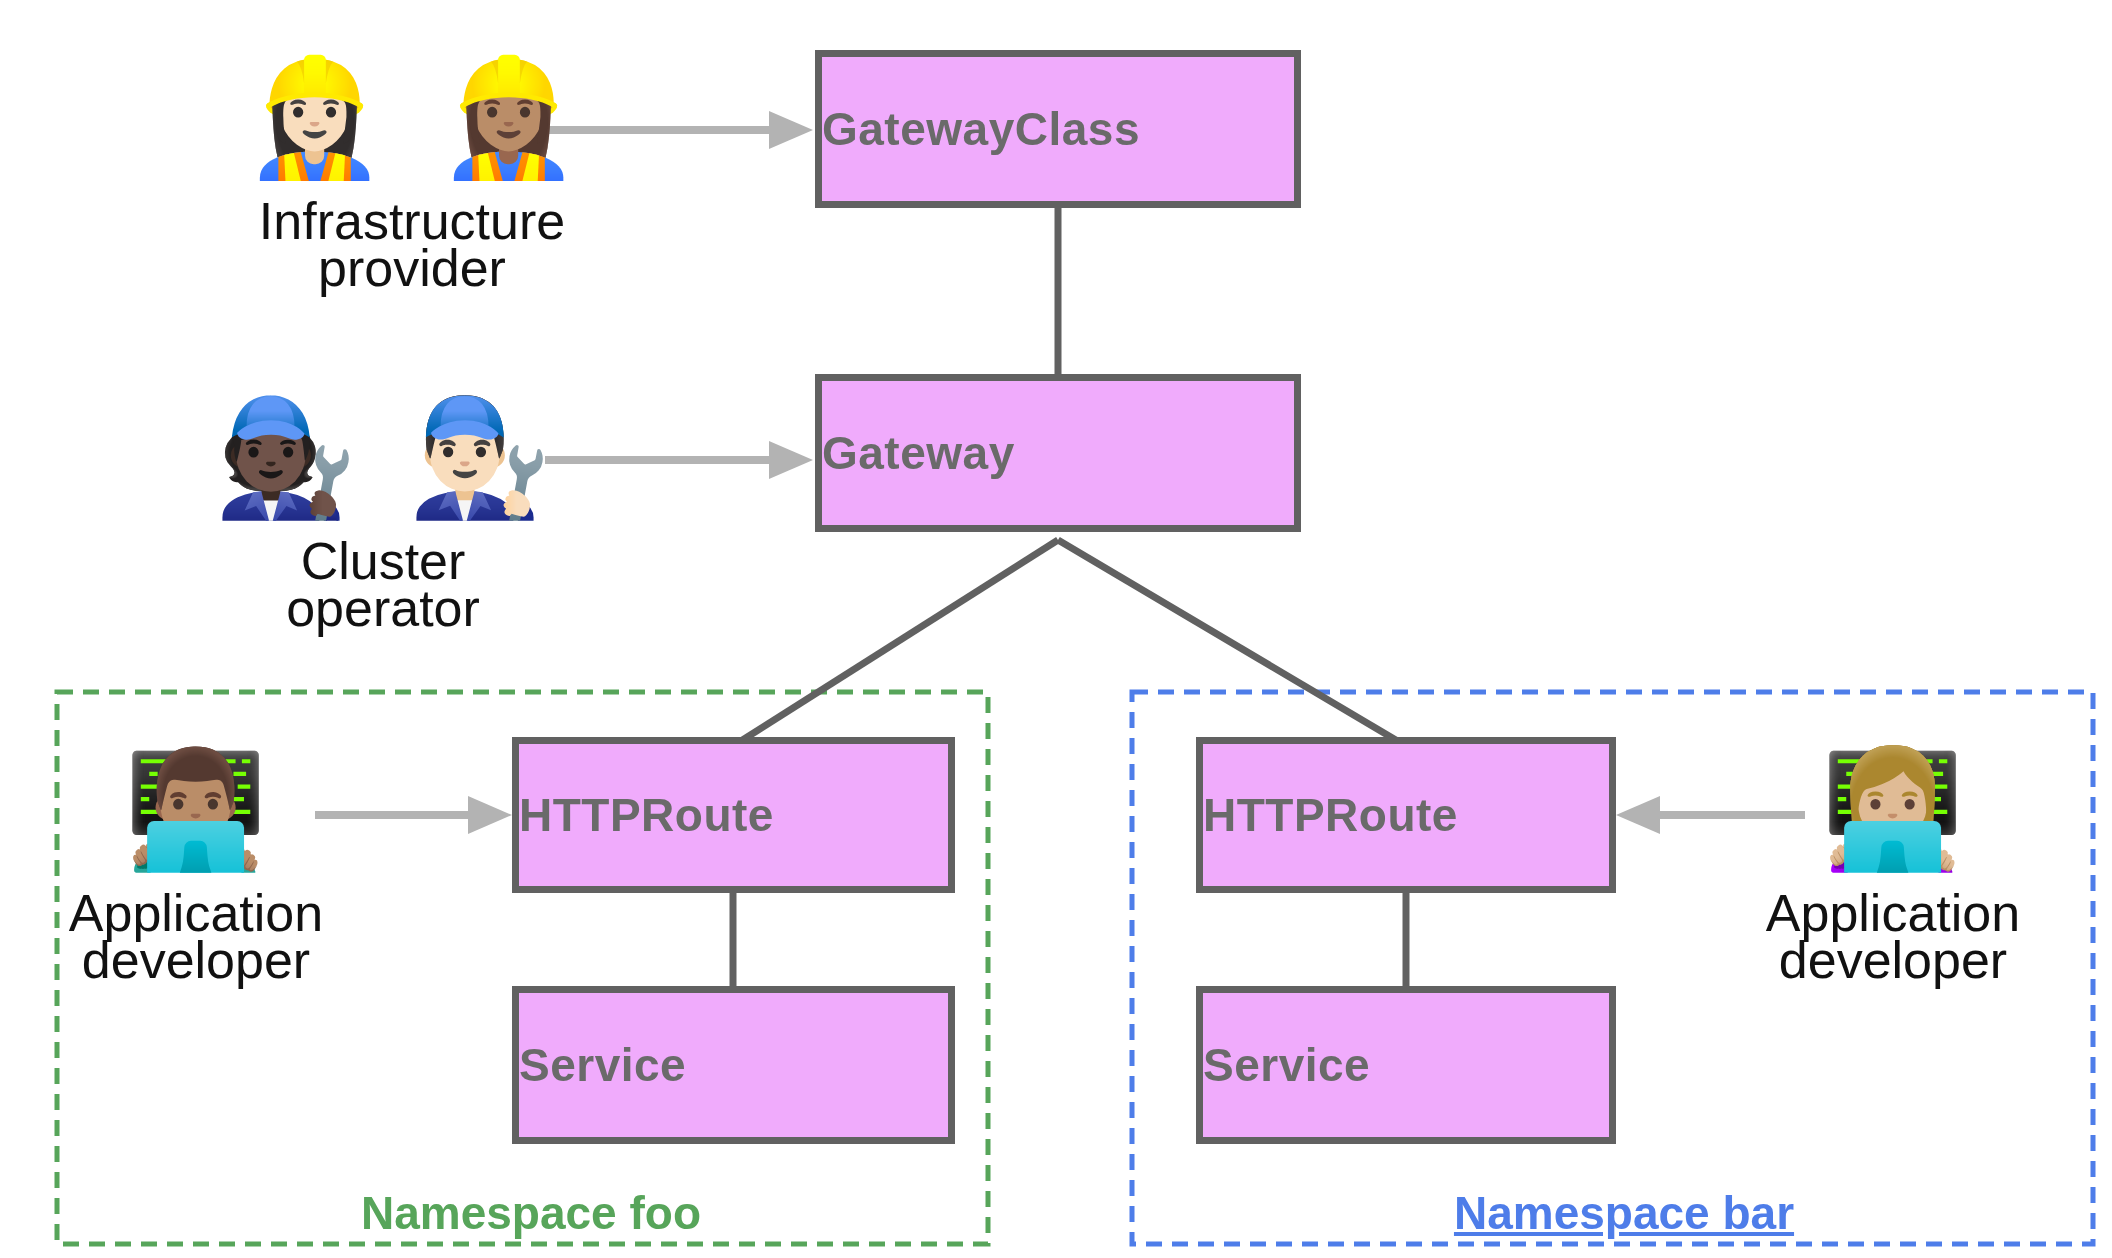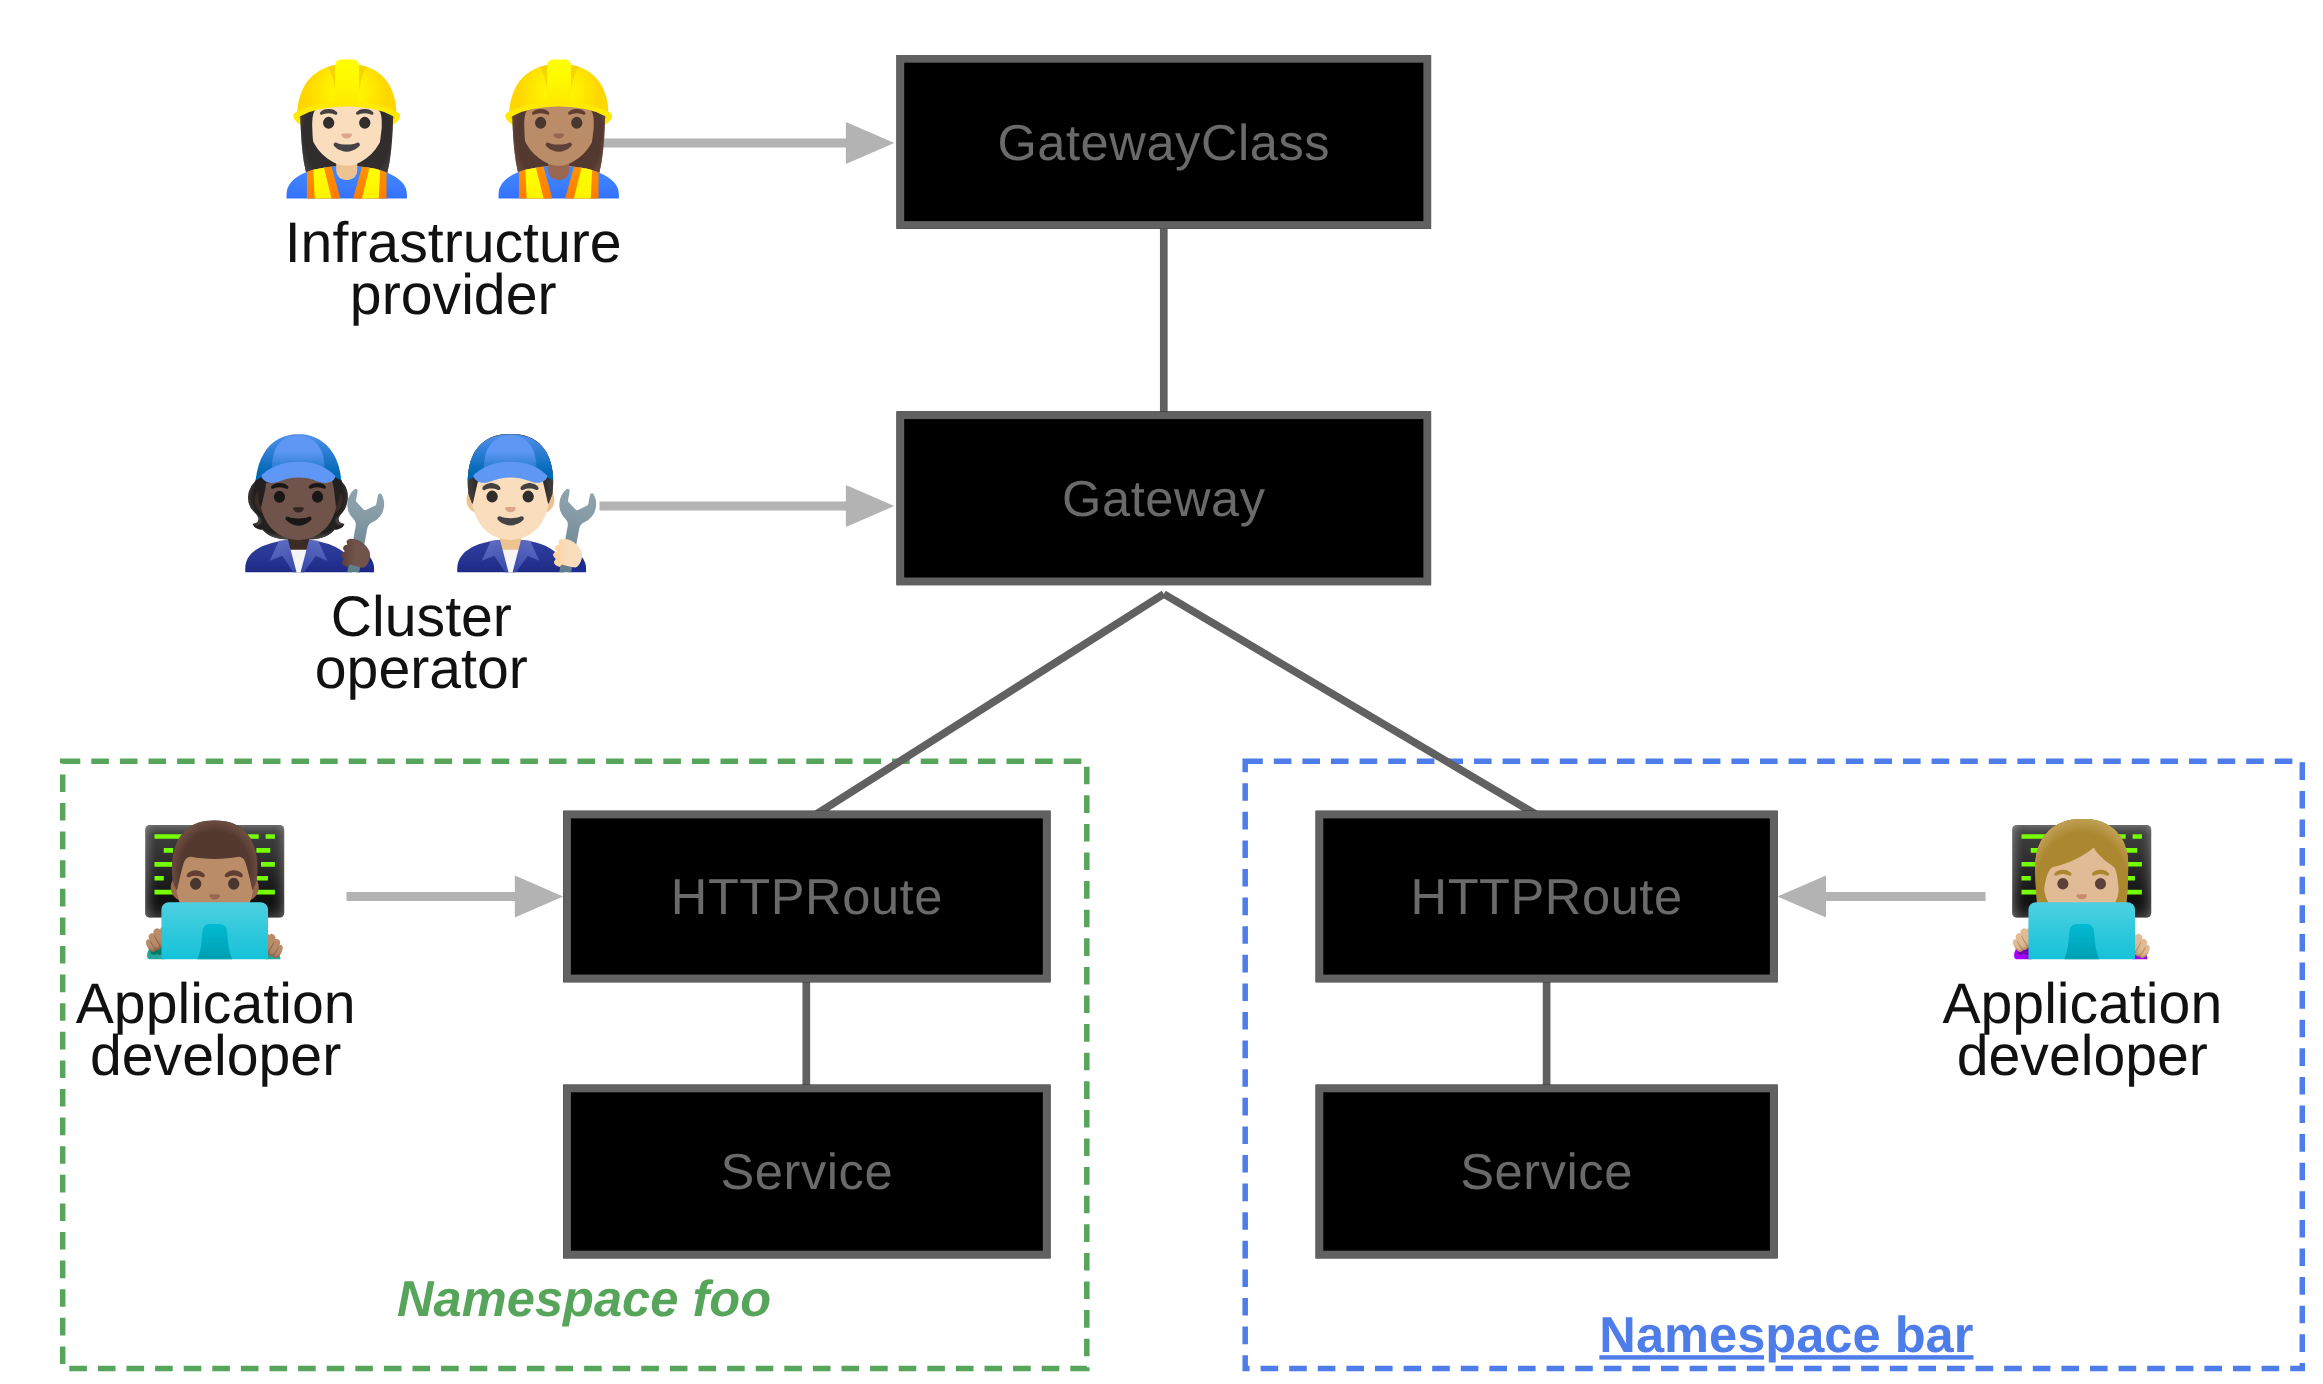--- a/index.html
+++ b/index.html
@@ -3,24 +3,24 @@
 <meta charset="utf-8">
 <style>
   html,body{margin:0;padding:0;background:#ffffff;}
   body{font-family:"Liberation Sans", sans-serif;}
   .stage{position:relative;width:2112px;height:1258px;background:#ffffff;overflow:hidden;}
   .overlay{position:absolute;left:0;top:0;width:2112px;height:1258px;}
   .node{
     position:absolute;
     box-sizing:border-box;
     border:7px solid #616161;
-    background:#000000;
-    display:flex;align-items:center;justify-content:center;
+    background:#f0abfc;
+    display:flex;align-items:center;
     color:#6a6a6a;
-    font-weight:normal;
+    font-weight:bold;
     font-size:46px;
     letter-spacing:0.5px;
   }
   .persona{position:absolute;text-align:center;}
   .persona .emojis{
     font-size:115px;line-height:138px;white-space:nowrap;word-spacing:18px;
   }
   .persona .plabel{
     margin-top:12px;
     font-size:52px;line-height:47px;color:#111111;
@@ -112,16 +112,16 @@
     </div>
   </div>
 
   <div class="persona" style="left:1718px;top:740px;width:350px;">
     <div class="emojis">👩🏼‍💻</div>
     <div class="plabel">
       <span class="inner" style="max-width:280px;">Application developer</span>
     </div>
   </div>
 
-  <div class="ns-label foo" style="left:271px;top:1153px;font-style:italic;">Namespace foo</div>
+  <div class="ns-label foo" style="left:271px;top:1186px;">Namespace foo</div>
   <div class="ns-label bar" style="left:1364px;top:1186px;text-decoration:underline;">Namespace bar</div>
 
 </div>
 
 </body></html>

